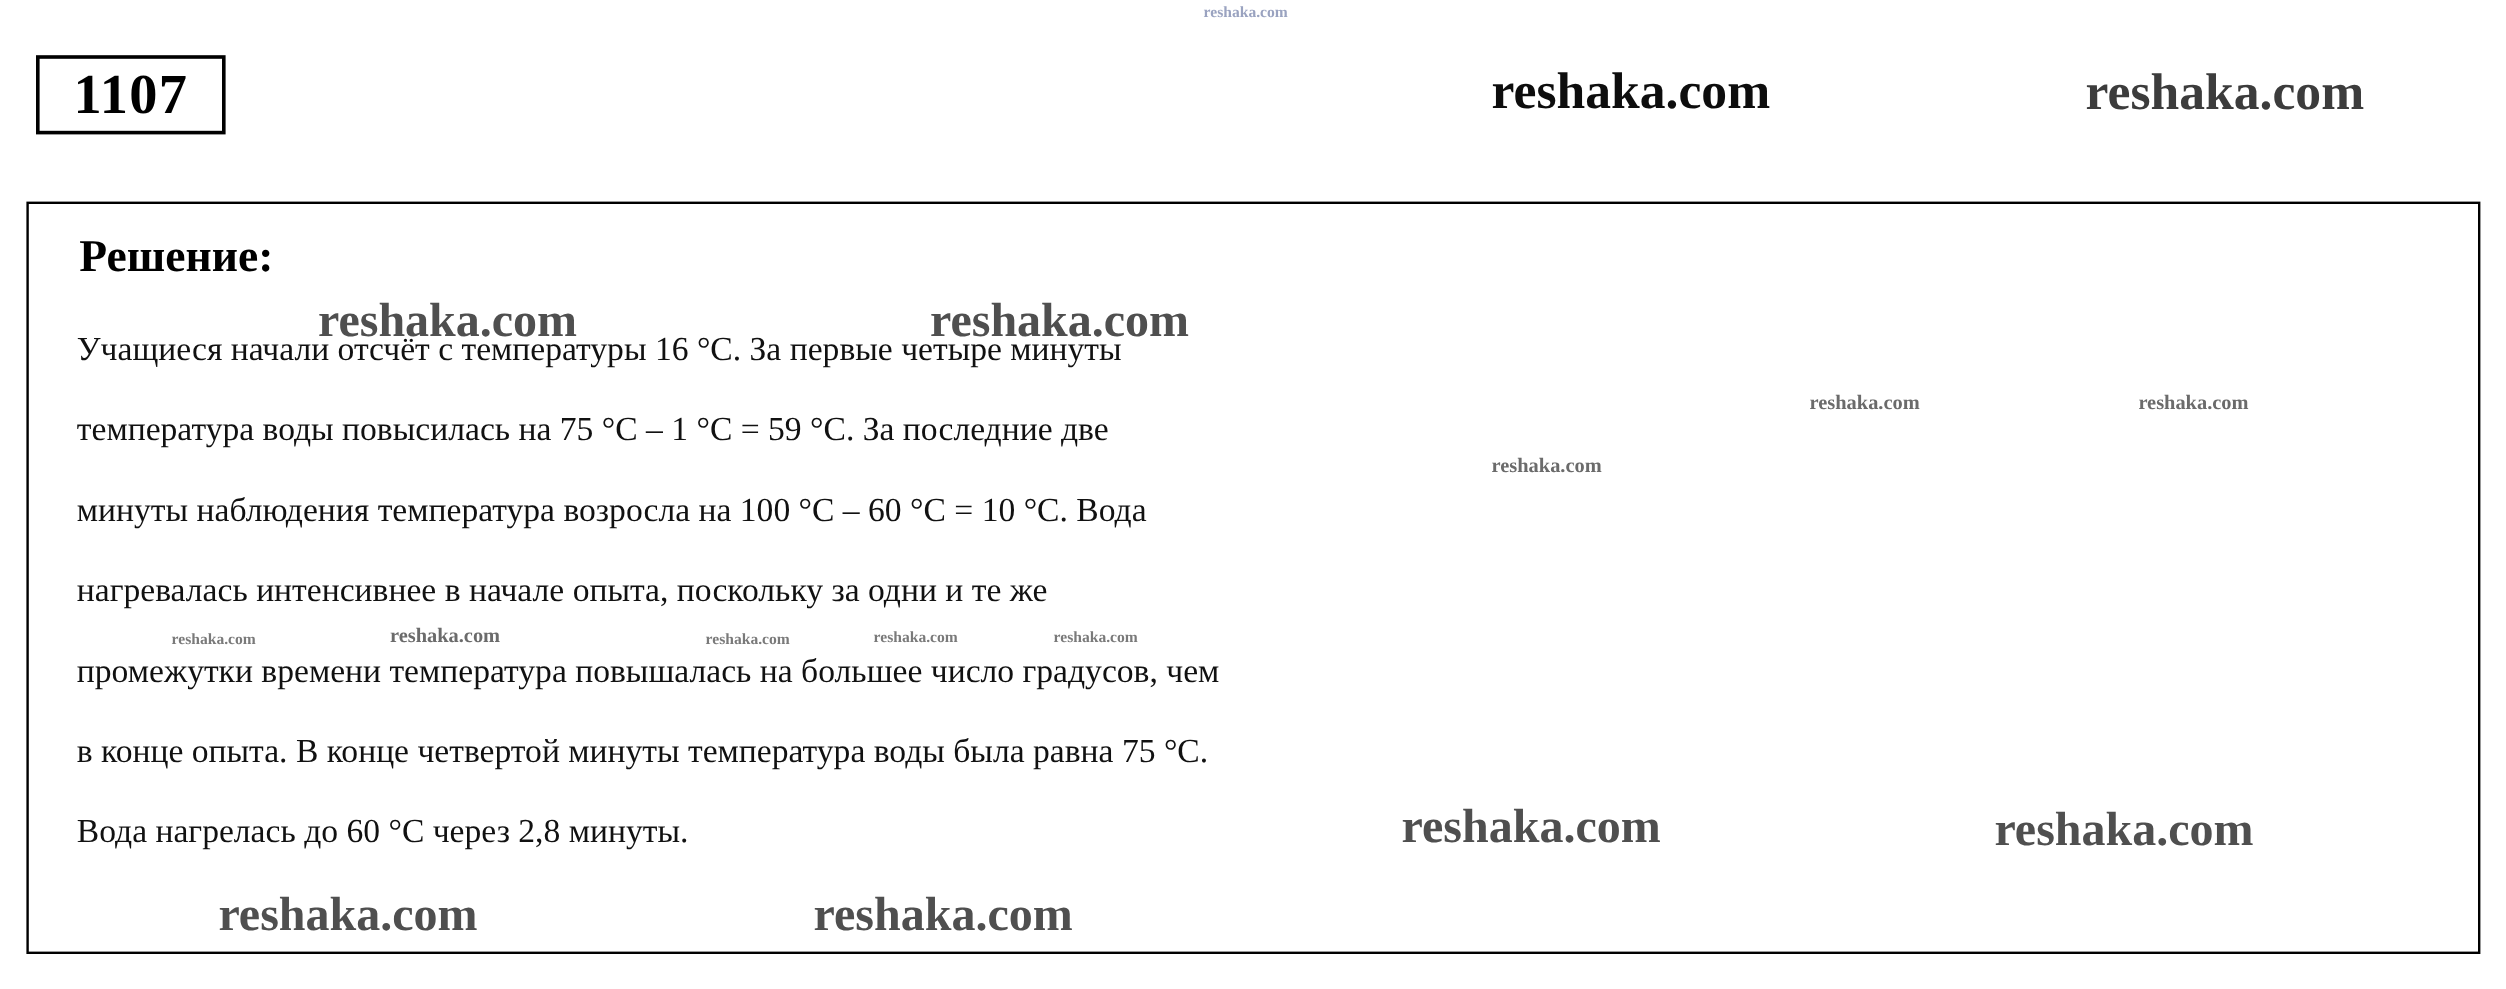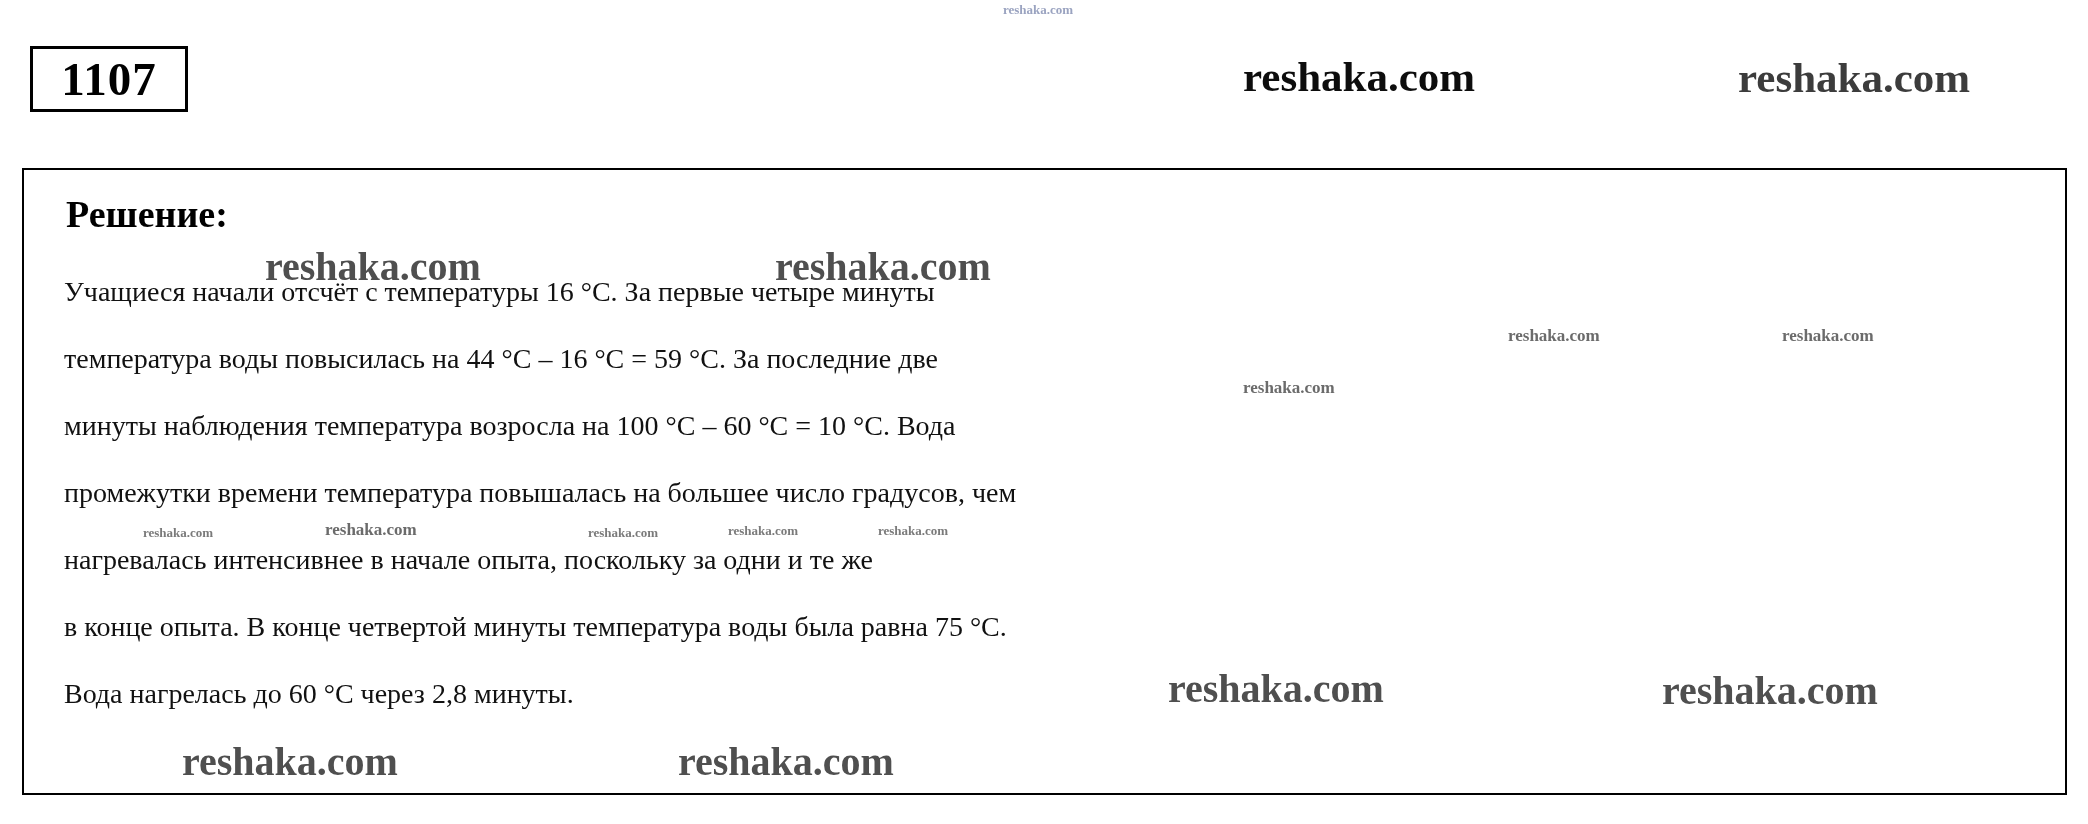--- a/index.html
+++ b/index.html
@@ -129,24 +129,24 @@
     <span>1107</span>
   </div>
 
   <div class="header-wm-1">reshaka.com</div>
   <div class="header-wm-2">reshaka.com</div>
 
   <div class="solution-box">
     <div class="solution-title">Решение:</div>
     <div class="solution-text">
       <div>Учащиеся начали отсчёт с температуры 16 °C. За первые четыре минуты</div>
-      <div>температура воды повысилась на 44 °C –  16 °C = 59 °C. За последние две</div>
+      <div>температура воды повысилась на 75 °C –  1 °C = 59 °C. За последние две</div>
       <div>минуты наблюдения температура возросла на 100 °C –  60 °C = 10 °C. Вода</div>
+      <div>нагревалась интенсивнее в начале опыта, поскольку за одни и те же</div>
       <div>промежутки времени температура повышалась на большее число градусов, чем</div>
-      <div>нагревалась интенсивнее в начале опыта, поскольку за одни и те же</div>
       <div>в конце опыта. В конце четвертой минуты температура воды была равна 75 °C.</div>
       <div>Вода нагрелась до 60 °C через 2,8 минуты.</div>
     </div>
   </div>
 
   <div id="watermark-layer">
       <div class="wm wm-big" style="left: 265px; top: 243px;">reshaka.com</div>
       <div class="wm wm-big" style="left: 775px; top: 243px;">reshaka.com</div>
       <div class="wm wm-small" style="left: 1508px; top: 326px;">reshaka.com</div>
       <div class="wm wm-small" style="left: 1782px; top: 326px;">reshaka.com</div>

